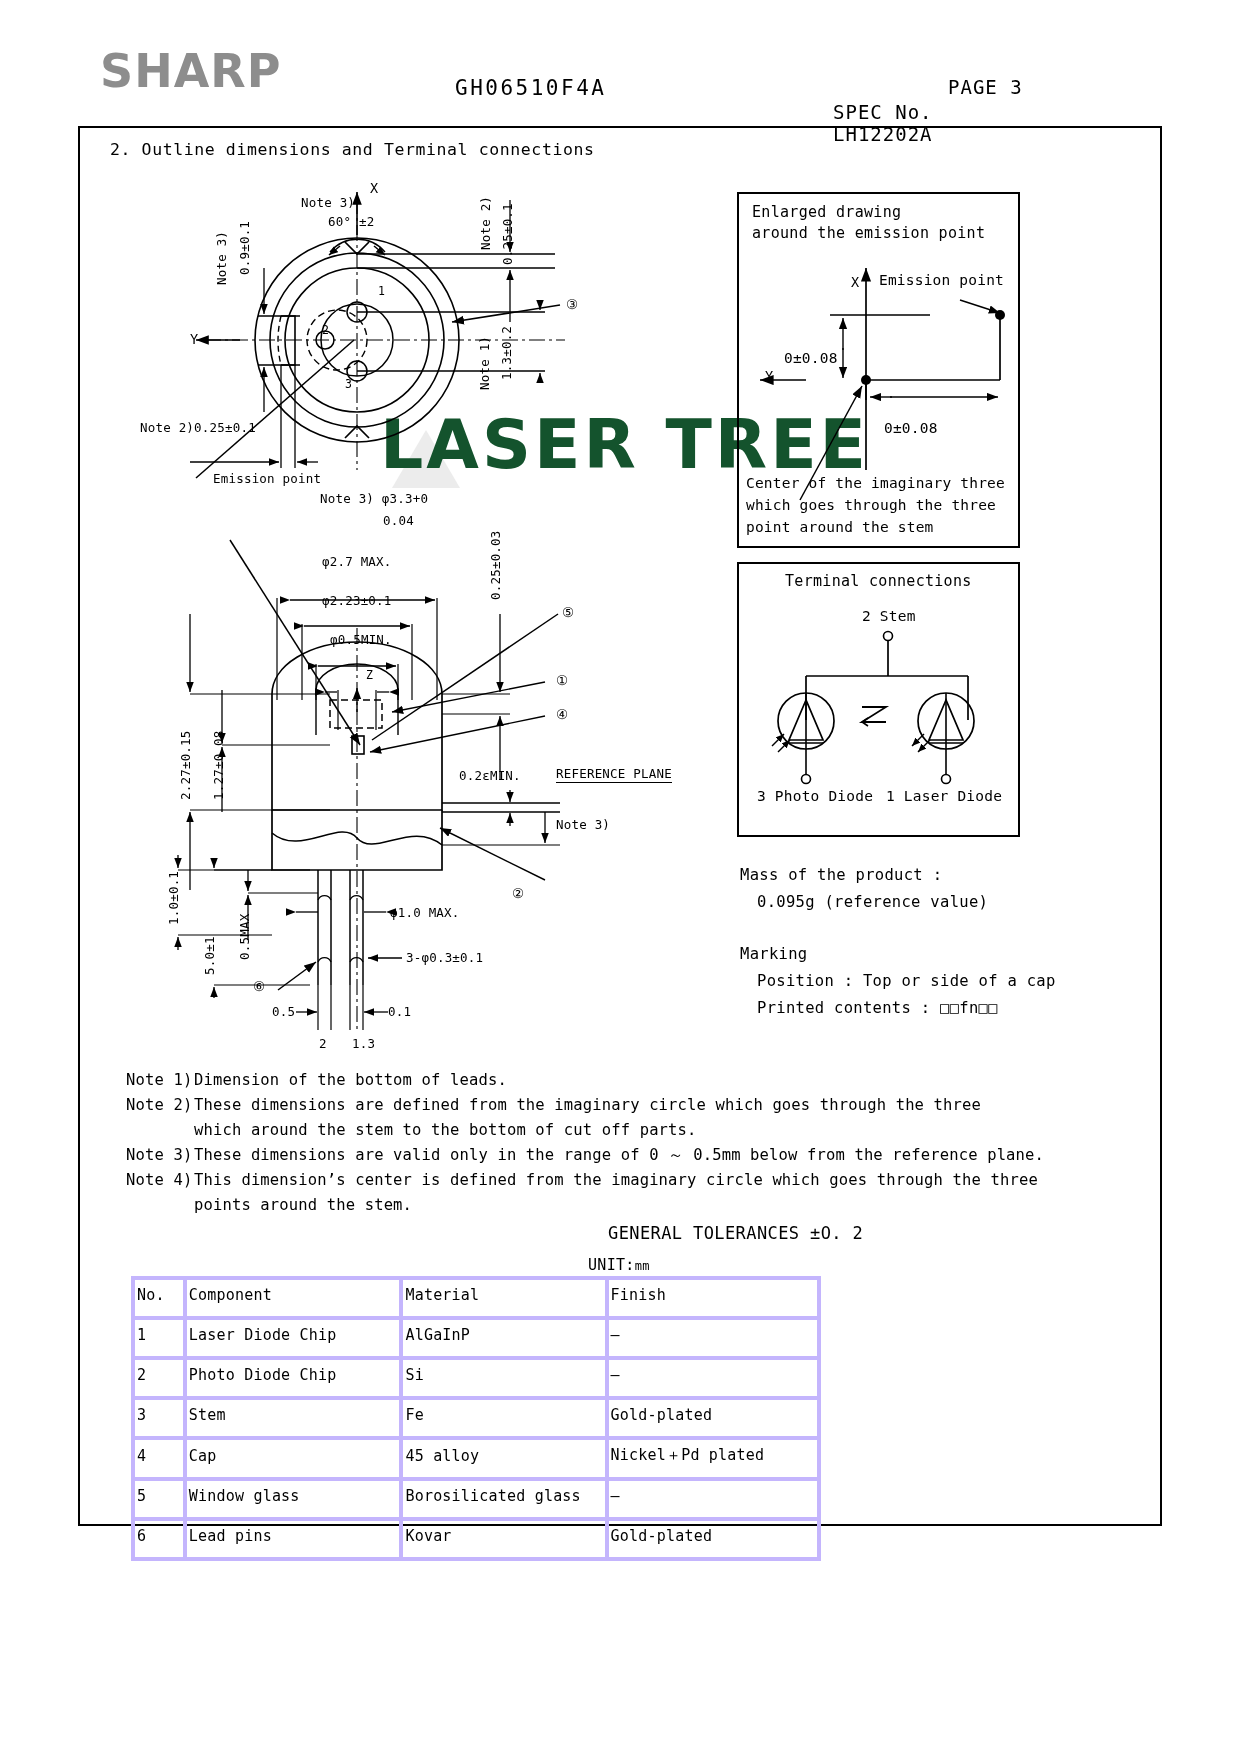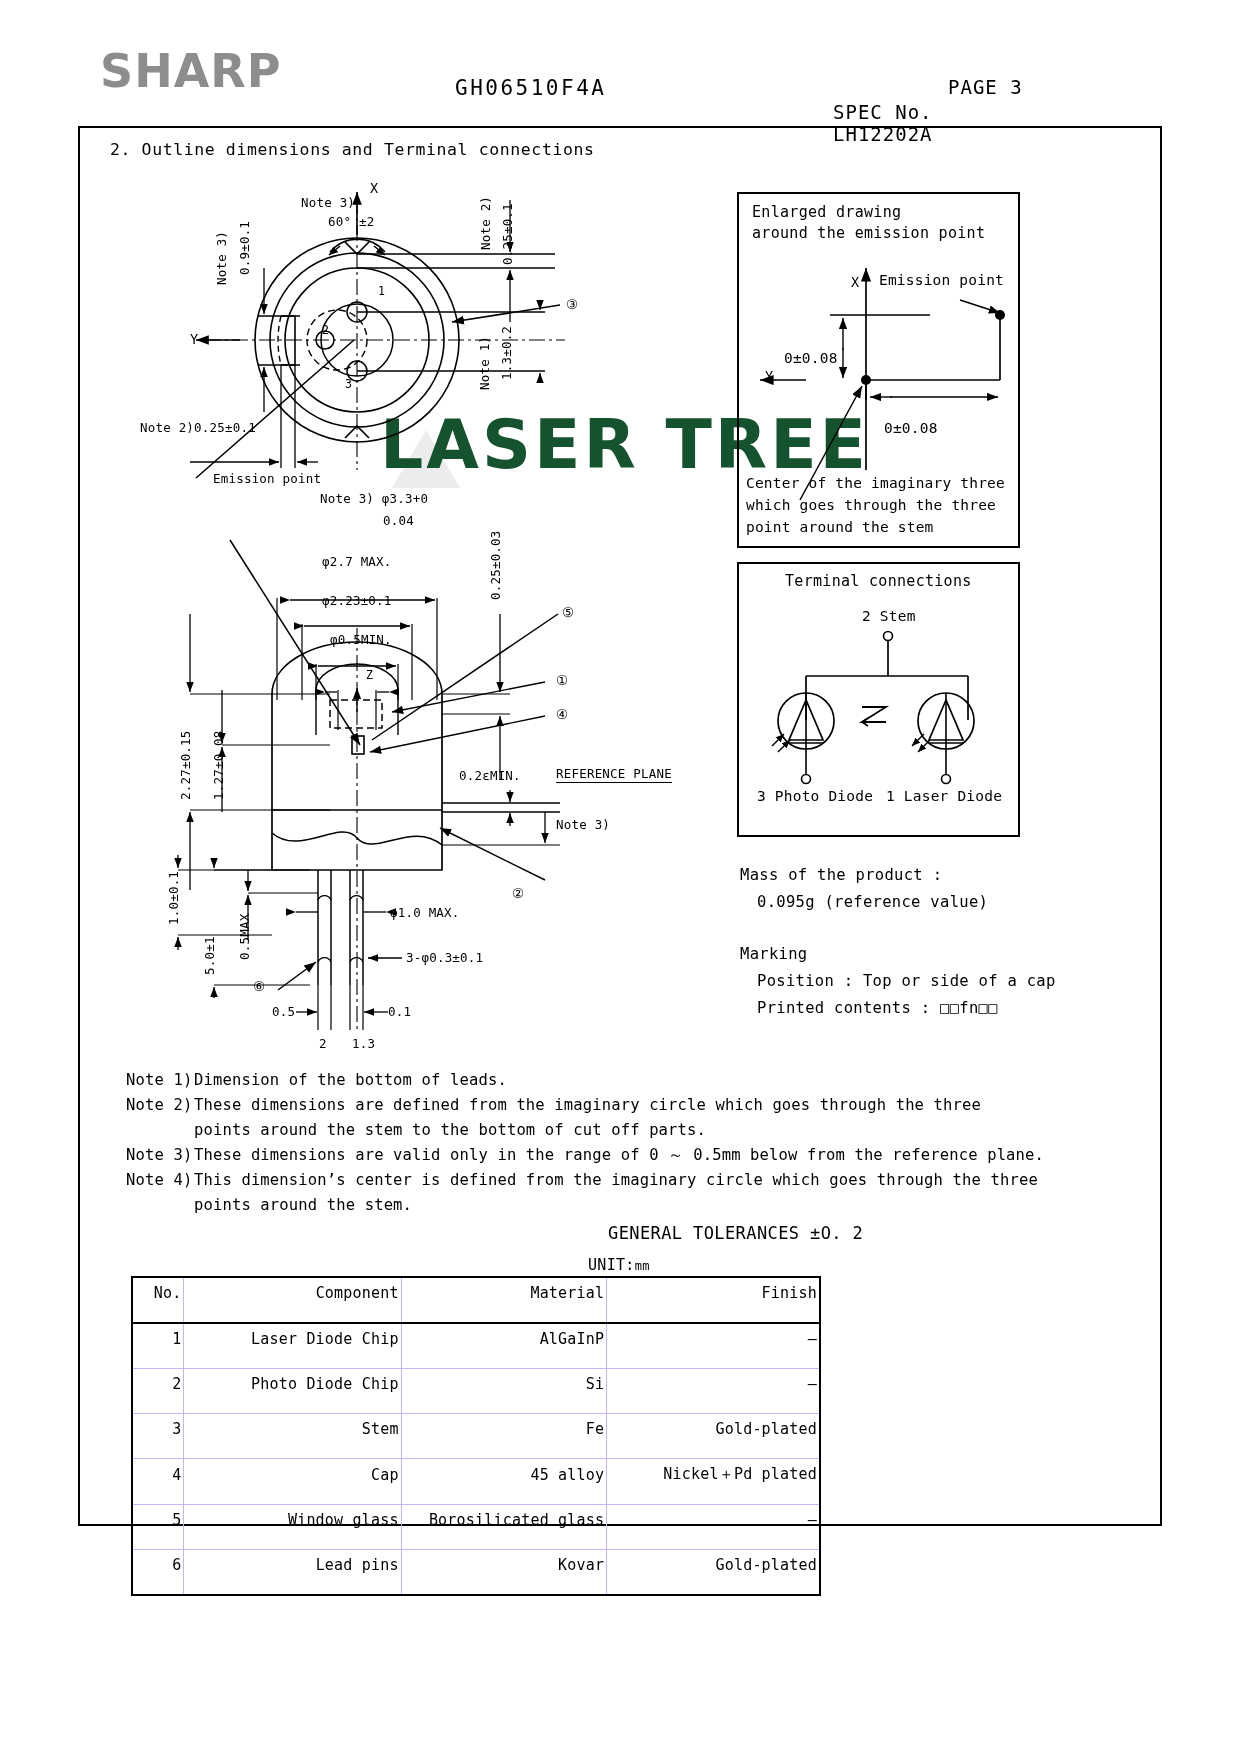--- a/index.html
+++ b/index.html
@@ -93,23 +93,23 @@
   .unit{position:absolute;left:588px;top:1256px;font-size:15px;letter-spacing:.3px;z-index:3;}
   .unit .mm{font-size:12px;}
 
   
   table.comp{
     position:absolute;left:131px;top:1276px;
     width:690px;border-collapse:collapse;z-index:3;
     font-size:15px;
   }
   table.comp th,table.comp td{
-    border:1px solid #c4b5fd;
-    text-align:right;
-    padding:6px 2px 20px;
+    border:4px solid #c4b5fd;
+    text-align:left;
+    padding:6px 2px 12px;
     font-weight:normal;
     letter-spacing:.2px;
   }
   table.comp thead th{border-bottom:2.2px solid #000;}
   table.comp{border:2.2px solid #000;}
   table.comp col.c0{width:52px;}
   table.comp col.c1{width:218px;}
   table.comp col.c2{width:206px;}
   table.comp col.c3{width:214px;}
 </style>
@@ -416,21 +416,21 @@
       <div class="note-row">
         <span class="note-key">Note 1)</span>
         <span>Dimension of the bottom of leads.</span>
       </div>
     </div>
     <div>
       <div class="note-row">
         <span class="note-key">Note 2)</span>
         <span>These dimensions are defined from the imaginary circle which goes through the three</span>
       </div>
-      <div class="note-cont">points around the stem to the bottom of cut off parts.</div>
+      <div class="note-cont">which around the stem to the bottom of cut off parts.</div>
     </div>
     <div>
       <div class="note-row">
         <span class="note-key">Note 3)</span>
         <span>These dimensions are valid only in the range of 0 ～ 0.5mm below from the reference plane.</span>
       </div>
     </div>
     <div>
       <div class="note-row">
         <span class="note-key">Note 4)</span>

